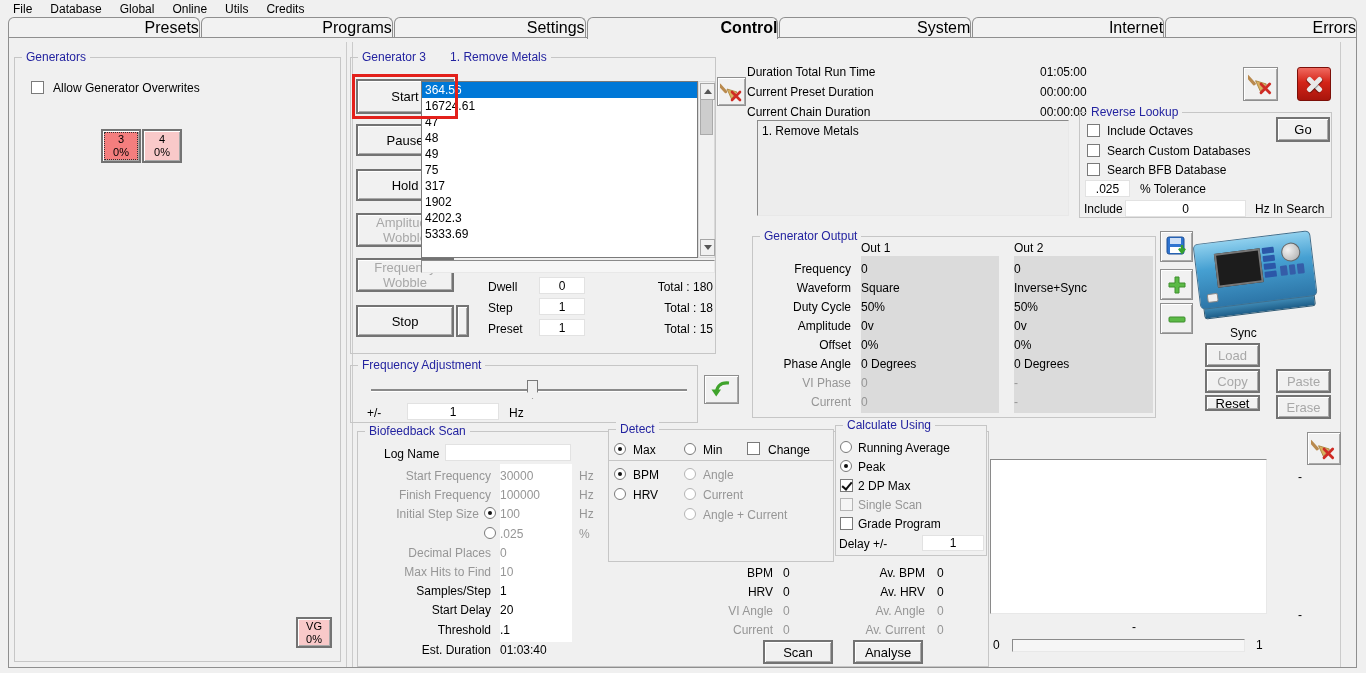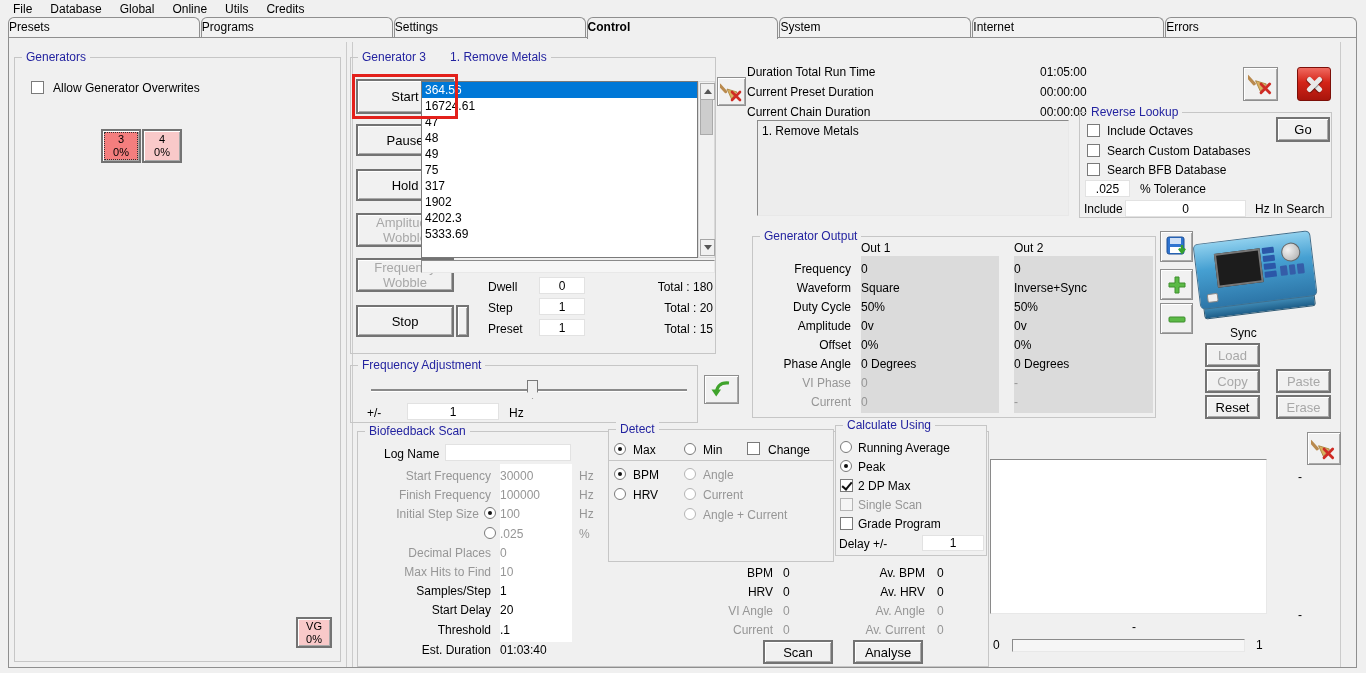--- a/index.html
+++ b/index.html
@@ -38,21 +38,21 @@
   .sb{position:absolute;width:17px;background:#f1f1f1;border:1px solid #d9d9d9;box-sizing:border-box}
   .ar{position:absolute;left:1px;width:13px;height:15px;background:#f0f0f0;border:1px solid #a6a6a6;
     display:flex;align-items:center;justify-content:center}
   .tri-up{width:0;height:0;border-left:4px solid transparent;border-right:4px solid transparent;border-bottom:5px solid #555}
   .tri-down{width:0;height:0;border-left:4px solid transparent;border-right:4px solid transparent;border-top:5px solid #555}
   .thumbbar{position:absolute;left:1px;width:13px;background:#cdcdcd;border:1px solid #aaa;box-sizing:border-box}
   .menubar{position:absolute;left:4px;top:0;height:18px;display:flex;align-items:center}
   .menuitem{padding:2px 9px;font-size:12px}
   .tabs{position:absolute;left:8px;top:17px;width:1350px;height:20px;display:flex;z-index:2}
   .tab{flex:1;margin-right:1px;border:1px solid #8f8f8f;border-bottom:none;border-radius:6px 6px 0 0;
-    background:#f2f2f2;text-align:left;line-height:19px;font-size:12px;height:20px;box-sizing:border-box}
+    background:#f2f2f2;text-align:right;line-height:19px;font-size:16px;height:20px;box-sizing:border-box}
   .tab.active{font-weight:bold;background:#f0f0f0;height:22px;z-index:3}
   .contentborder{position:absolute;left:8px;top:37px;width:1349px;height:631px;border:1px solid #8f8f8f;box-sizing:border-box}
   .vline{position:absolute;width:1px;background:#cbcbcb}
   .cell{position:absolute;background:#DBDBDB}
   .annot{position:absolute;border:3px solid #E3201B;box-sizing:border-box;z-index:5}
   .slider-track{position:absolute;height:2px;background:#8a8a8a;box-shadow:0 1px 0 #fff}
   .slider-thumb{position:absolute;width:11px;height:19px;background:#f0f0f0;border:1px solid #7a7a7a;
     clip-path:polygon(0 0,100% 0,100% 62%,50% 100%,0 62%);box-sizing:border-box}
   .iconbtn{position:absolute;background:#f1f1f1;border:1px solid #8f8f8f;
     box-shadow:inset 1px 1px 0 #fff, inset -1px -1px 0 #a9a9a9;display:flex;align-items:center;justify-content:center;box-sizing:border-box}
@@ -157,21 +157,21 @@
           <i class="tri-down"></i>
         </div>
     </div>
     <div class="sunken" style="position:absolute;left:70px;top:202px;width:294px;height:13px;background:#f6f6f6"></div>
 
     <span class="lbl" style="left:137px;top:222px">Dwell</span>
     <div class="inp" style="left:188px;top:219px;width:46px;height:17px">0</div>
     <div class="lbl r" style="left:230px;top:222px;width:132px">Total : 180</div>
     <span class="lbl" style="left:137px;top:243px">Step</span>
     <div class="inp" style="left:188px;top:240px;width:46px;height:17px">1</div>
-    <div class="lbl r" style="left:230px;top:243px;width:132px">Total : 20</div>
+    <div class="lbl r" style="left:230px;top:243px;width:132px">Total : 18</div>
     <span class="lbl" style="left:137px;top:264px">Preset</span>
     <div class="inp" style="left:188px;top:261px;width:46px;height:17px">1</div>
     <div class="lbl r" style="left:230px;top:264px;width:132px">Total : 15</div>
   </div>
 
   <div class="iconbtn" style="left:717px;top:77px;width:29px;height:29px">
     <svg width="24" height="24" viewBox="0 0 24 24">
       <rect x="1" y="2" width="3" height="12" rx="1.3" transform="rotate(-42 3 8)" fill="#b98a4e"></rect>
       <path d="M7 9 L17 12 L11.5 19 Z" fill="#d9b15f" stroke="#a77f3a" stroke-width="0.8"></path>
       <path d="M12 12 L20 20 M20 12 L12 20" stroke="#cf2b24" stroke-width="2.6" stroke-linecap="round"></path>
@@ -306,21 +306,21 @@
     <div class="minikeys">
         <i></i>
         <i></i>
         <i></i>
       </div>
     <div class="pwr"></div>
   </div>
   <div class="lbl c" style="left:1230px;top:326px;width:60px">Sync</div>
   <div class="btn dis" style="left:1205px;top:343px;width:55px;height:24px">Load</div>
   <div class="btn dis" style="left:1205px;top:369px;width:55px;height:24px">Copy</div>
-  <div class="btn" style="left:1205px;top:395px;width:55px;height:24px">Reset</div>
+  <div class="btn" style="left:1205px;top:395px;width:55px;height:16px">Reset</div>
   <div class="btn dis" style="left:1276px;top:369px;width:55px;height:24px">Paste</div>
   <div class="btn dis" style="left:1276px;top:395px;width:55px;height:24px">Erase</div>
 
   <div class="fs" style="left:357px;top:431px;width:632px;height:236px">
     <div class="lg">
         <span>Biofeedback Scan</span>
       </div>
     <span class="lbl" style="left:26px;top:15px">Log Name</span>
     <div class="inp left" style="left:87px;top:12px;width:126px;height:17px"></div>
     <div style="position:absolute;left:142px;top:32px;width:72px;height:178px;background:#fff"></div>

